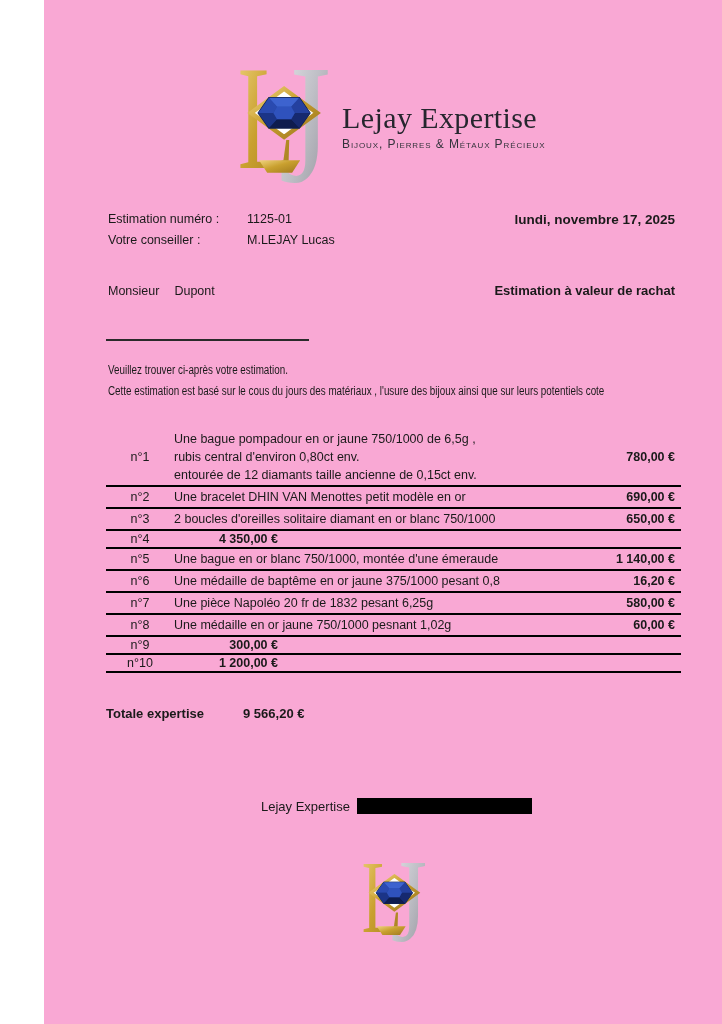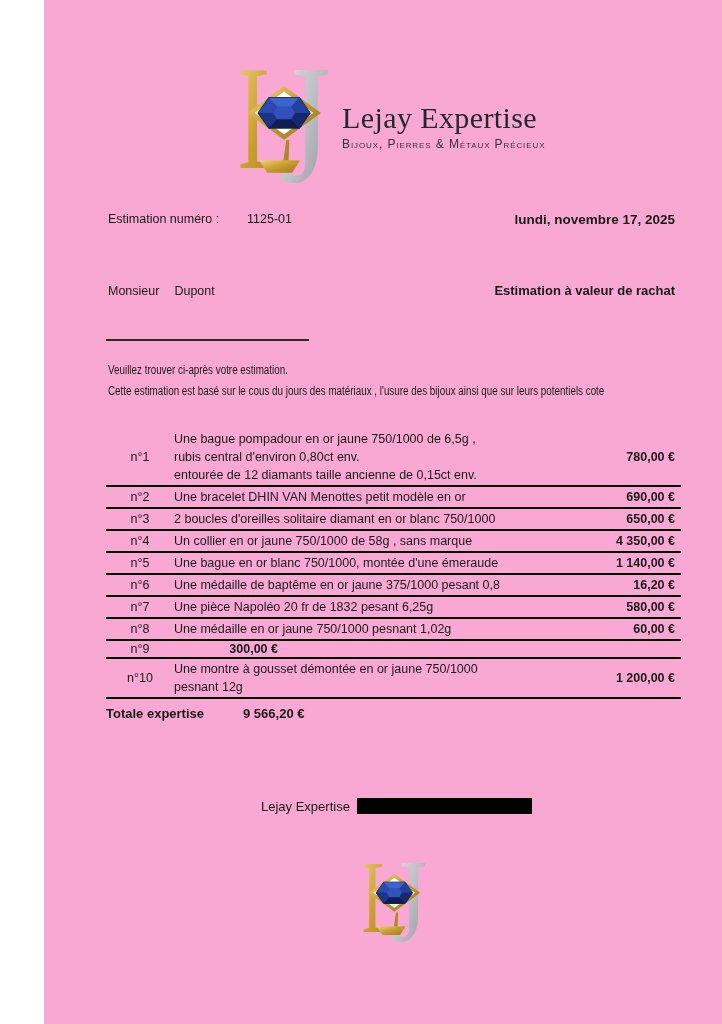--- a/index.html
+++ b/index.html
@@ -94,20 +94,24 @@
     <div class="brand-title">Lejay Expertise</div>
     <div class="brand-tagline">Bijoux, Pierres &amp; Métaux Précieux</div>
   </div>
 
   <div class="meta">
     <div class="meta-row">
       <span class="meta-label">Estimation numéro :</span>
       <span class="meta-value">1125-01</span>
       <span class="meta-date">lundi, novembre 17, 2025</span>
     </div>
+    <div class="meta-row">
+      <span class="meta-label">Votre conseiller :</span>
+      <span class="meta-value">M.LEJAY Lucas</span>
+    </div>
   </div>
 
   <div class="client-row">
     <span>Monsieur</span>
     <span class="client-name">Dupont</span>
     <span class="estimation-type">Estimation à valeur de rachat</span>
   </div>
 
   <div class="rule"></div>
 
@@ -129,21 +133,20 @@
         <div class="tdesc">Une bracelet DHIN VAN Menottes petit modèle en or</div>
         <div class="tprice">690,00 €</div>
       </div>
       <div class="trow">
         <div class="tnum">n°3</div>
         <div class="tdesc">2 boucles d'oreilles solitaire diamant en or blanc 750/1000</div>
         <div class="tprice">650,00 €</div>
       </div>
       <div class="trow">
         <div class="tnum">n°4</div>
-        <div class="tdesc">Un collier en or jaune 750/1000 de 58g , sans marque</div>
         <div class="tprice">4 350,00 €</div>
       </div>
       <div class="trow">
         <div class="tnum">n°5</div>
         <div class="tdesc">Une bague en or blanc 750/1000, montée d'une émeraude</div>
         <div class="tprice">1 140,00 €</div>
       </div>
       <div class="trow">
         <div class="tnum">n°6</div>
         <div class="tdesc">Une médaille de baptême en or jaune 375/1000 pesant 0,8</div>
@@ -158,22 +161,20 @@
         <div class="tnum">n°8</div>
         <div class="tdesc">Une médaille en or jaune 750/1000 pesnant 1,02g</div>
         <div class="tprice">60,00 €</div>
       </div>
       <div class="trow">
         <div class="tnum">n°9</div>
         <div class="tprice">300,00 €</div>
       </div>
       <div class="trow">
         <div class="tnum">n°10</div>
-        <div class="tdesc">Une montre à gousset démontée en or jaune 750/1000
-pesnant 12g</div>
         <div class="tprice">1 200,00 €</div>
       </div>
     </div>
 
   <div class="total-row">
     <span class="total-label">Totale expertise</span>
     <span class="total-value">9 566,20 €</span>
   </div>
 
   <div class="signature">

